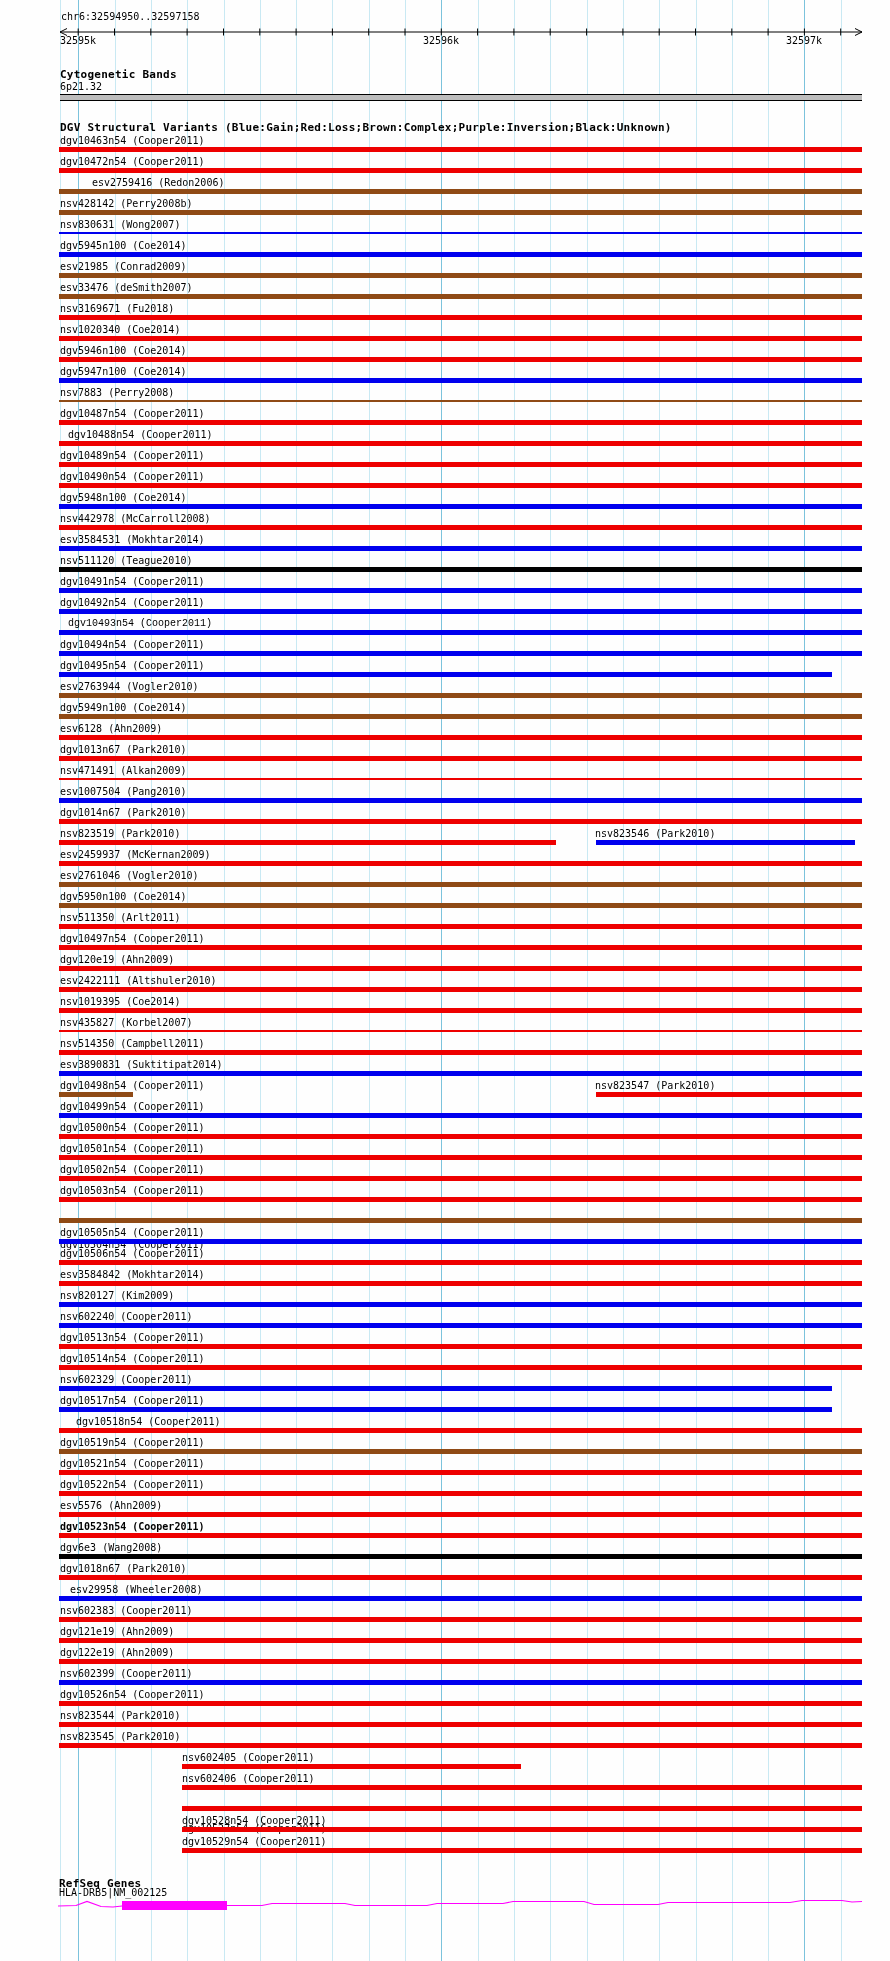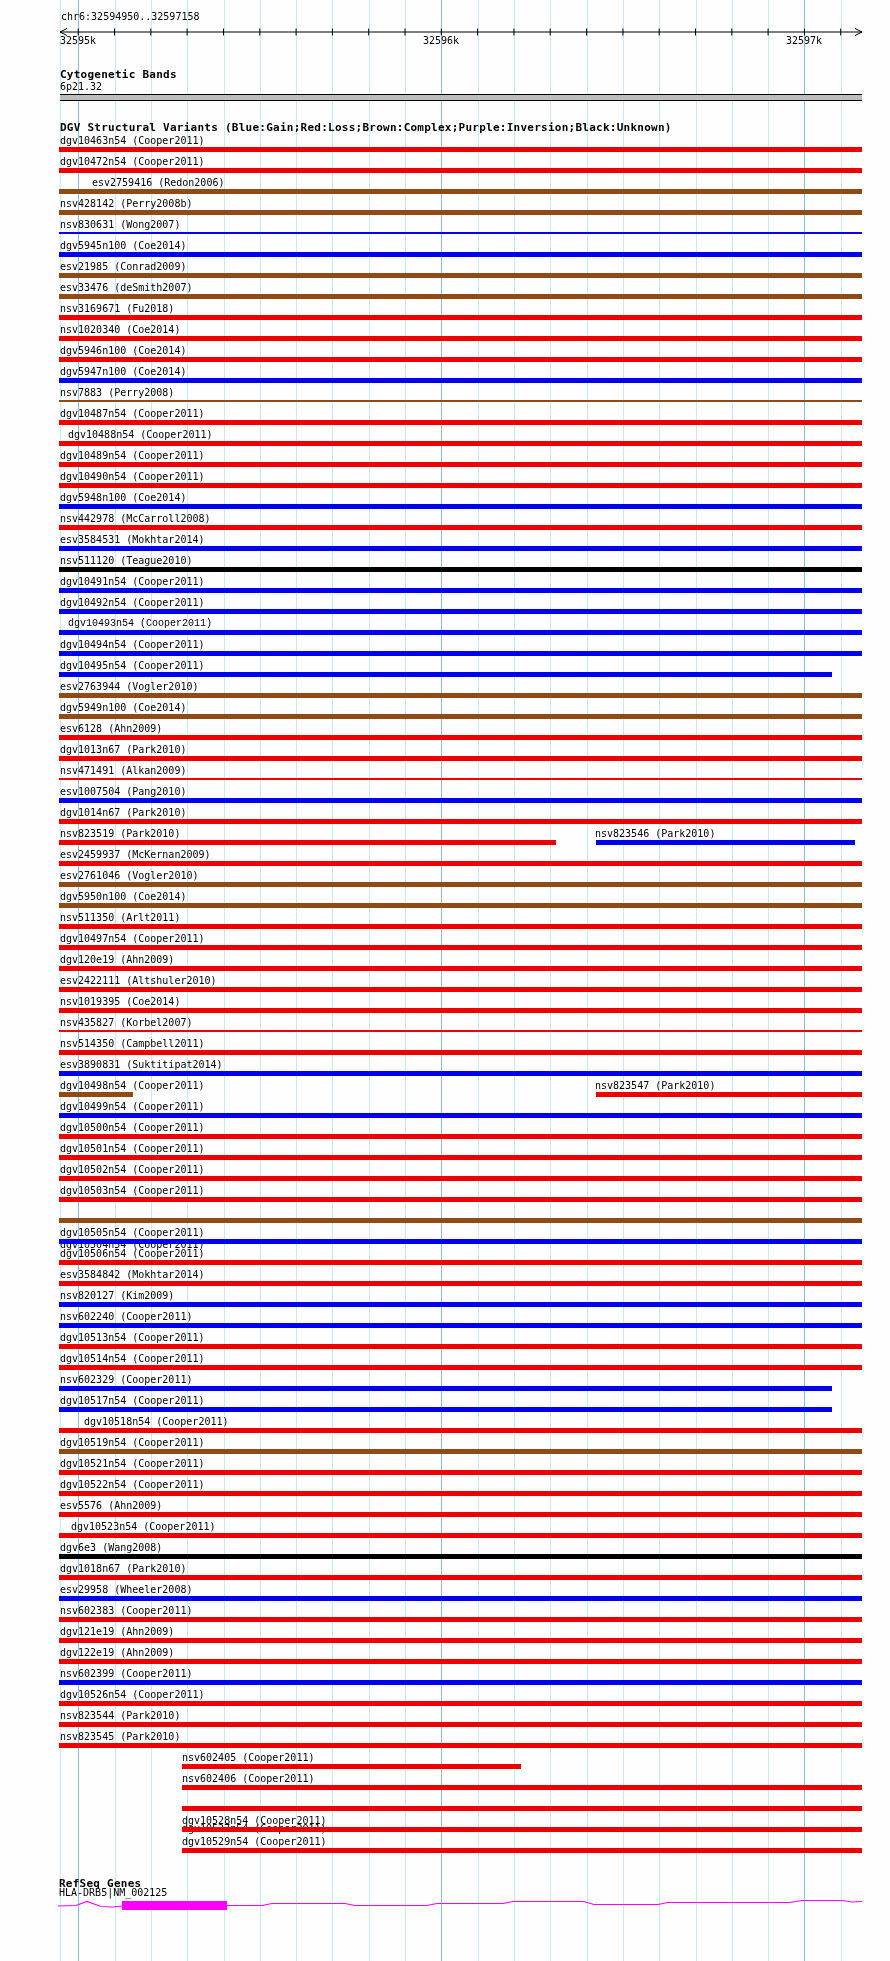--- a/index.html
+++ b/index.html
@@ -209,37 +209,37 @@
       <div class="txt" style="left: 60px; top: 1312px;">nsv602240 (Cooper2011)</div>
       <div class="bar" style="left: 59px; width: 803px; top: 1323px; height: 5px; background: rgb(0, 0, 238);"></div>
       <div class="txt" style="left: 60px; top: 1333px;">dgv10513n54 (Cooper2011)</div>
       <div class="bar" style="left: 59px; width: 803px; top: 1344px; height: 5px; background: rgb(238, 0, 0);"></div>
       <div class="txt" style="left: 60px; top: 1354px;">dgv10514n54 (Cooper2011)</div>
       <div class="bar" style="left: 59px; width: 803px; top: 1365px; height: 5px; background: rgb(238, 0, 0);"></div>
       <div class="txt" style="left: 60px; top: 1375px;">nsv602329 (Cooper2011)</div>
       <div class="bar" style="left: 59px; width: 773px; top: 1386px; height: 5px; background: rgb(0, 0, 238);"></div>
       <div class="txt" style="left: 60px; top: 1396px;">dgv10517n54 (Cooper2011)</div>
       <div class="bar" style="left: 59px; width: 773px; top: 1407px; height: 5px; background: rgb(0, 0, 238);"></div>
-      <div class="txt" style="left: 60px; top: 1417px; padding-left: 24px;">dgv10518n54 (Cooper2011)</div>
+      <div class="txt" style="left: 52px; top: 1417px; padding-left: 24px;">dgv10518n54 (Cooper2011)</div>
       <div class="bar" style="left: 59px; width: 803px; top: 1428px; height: 5px; background: rgb(238, 0, 0);"></div>
       <div class="txt" style="left: 60px; top: 1438px;">dgv10519n54 (Cooper2011)</div>
       <div class="bar" style="left: 59px; width: 803px; top: 1449px; height: 5px; background: rgb(143, 74, 21);"></div>
       <div class="txt" style="left: 60px; top: 1459px;">dgv10521n54 (Cooper2011)</div>
       <div class="bar" style="left: 59px; width: 803px; top: 1470px; height: 5px; background: rgb(238, 0, 0);"></div>
       <div class="txt" style="left: 60px; top: 1480px;">dgv10522n54 (Cooper2011)</div>
       <div class="bar" style="left: 59px; width: 803px; top: 1491px; height: 5px; background: rgb(238, 0, 0);"></div>
       <div class="txt" style="left: 60px; top: 1501px;">esv5576 (Ahn2009)</div>
       <div class="bar" style="left: 59px; width: 803px; top: 1512px; height: 5px; background: rgb(238, 0, 0);"></div>
-      <div class="txt" style="left: 71px; top: 1522px;">dgv10523n54 (Cooper2011)</div>
+      <div class="txt" style="left: 60px; top: 1522px; font-weight: bold;">dgv10523n54 (Cooper2011)</div>
       <div class="bar" style="left: 59px; width: 803px; top: 1533px; height: 5px; background: rgb(238, 0, 0);"></div>
       <div class="txt" style="left: 60px; top: 1543px;">dgv6e3 (Wang2008)</div>
       <div class="bar" style="left: 59px; width: 803px; top: 1554px; height: 5px; background: rgb(0, 0, 0);"></div>
       <div class="txt" style="left: 60px; top: 1564px;">dgv1018n67 (Park2010)</div>
       <div class="bar" style="left: 59px; width: 803px; top: 1575px; height: 5px; background: rgb(238, 0, 0);"></div>
-      <div class="txt" style="left: 60px; top: 1585px;">esv29958 (Wheeler2008)</div>
+      <div class="txt" style="left: 70px; top: 1585px;">esv29958 (Wheeler2008)</div>
       <div class="bar" style="left: 59px; width: 803px; top: 1596px; height: 5px; background: rgb(0, 0, 238);"></div>
       <div class="txt" style="left: 60px; top: 1606px;">nsv602383 (Cooper2011)</div>
       <div class="bar" style="left: 59px; width: 803px; top: 1617px; height: 5px; background: rgb(238, 0, 0);"></div>
       <div class="txt" style="left: 60px; top: 1627px;">dgv121e19 (Ahn2009)</div>
       <div class="bar" style="left: 59px; width: 803px; top: 1638px; height: 5px; background: rgb(238, 0, 0);"></div>
       <div class="txt" style="left: 60px; top: 1648px;">dgv122e19 (Ahn2009)</div>
       <div class="bar" style="left: 59px; width: 803px; top: 1659px; height: 5px; background: rgb(238, 0, 0);"></div>
       <div class="txt" style="left: 60px; top: 1669px;">nsv602399 (Cooper2011)</div>
       <div class="bar" style="left: 59px; width: 803px; top: 1680px; height: 5px; background: rgb(0, 0, 238);"></div>
       <div class="txt" style="left: 60px; top: 1690px;">dgv10526n54 (Cooper2011)</div>

